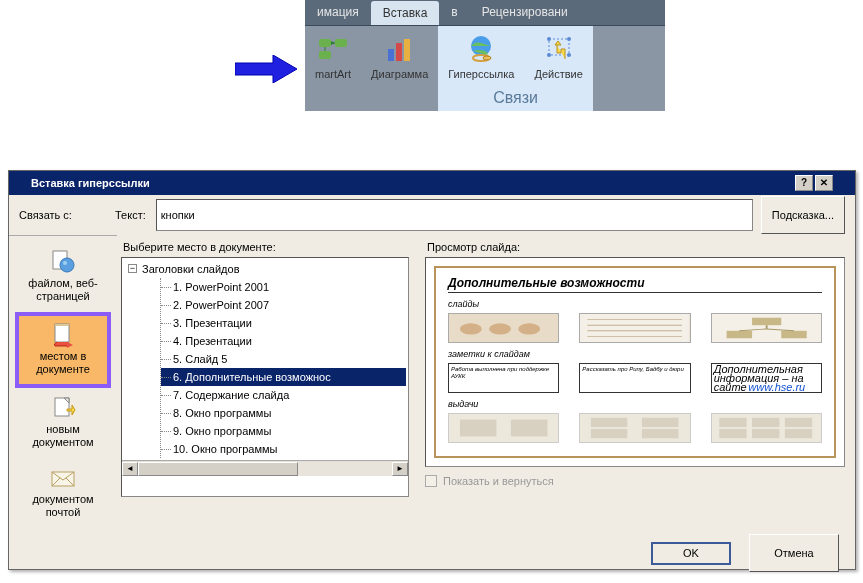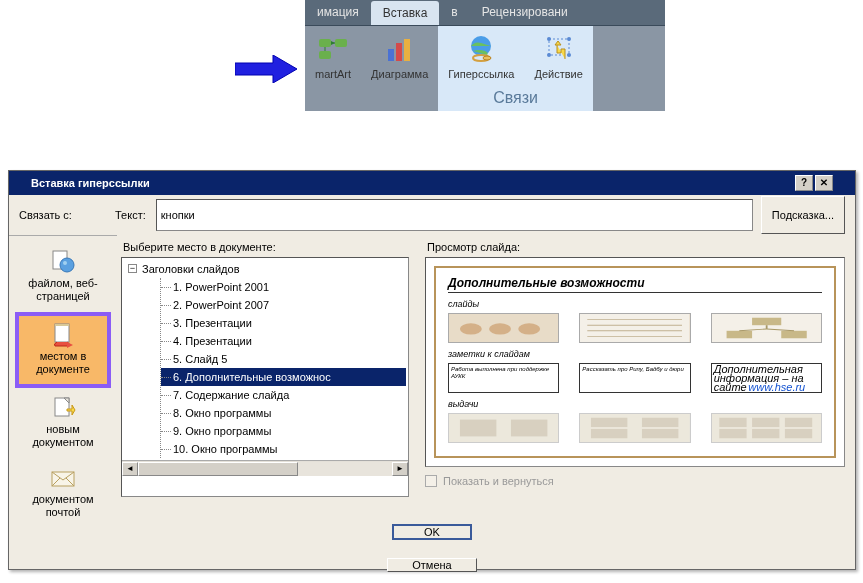--- a/index.html
+++ b/index.html
@@ -61,21 +61,21 @@
     .slide-title { font-size: 12px; font-weight: bold; border-bottom: 1px solid #333; padding-bottom: 2px; margin-bottom: 4px; font-style: italic; }
     .slide-sect { font-style: italic; font-size: 9px; margin: 2px 0; }
     .row3 { display: flex; gap: 20px; margin: 2px 0 4px 0; font-style: italic; }
     .thumb-img { border: 1px solid #aaa; background: #e8dcc8; height: 30px; flex: 1; position: relative; overflow: hidden; }
     .thumb-box { border: 1px solid #333; flex: 1; padding: 2px; font-size: 6px; line-height: 7px; height: 30px; overflow: hidden; }
     .thumb-pale { border: 1px solid #ccc; flex: 1; height: 30px; background: #e8e4dc; }
     .link-txt { color: #1050d0; text-decoration: underline; }
     .checkbox-row { display: flex; align-items: center; gap: 6px; margin-top: 8px; color: #999; }
     .cb { width: 12px; height: 12px; border: 1px solid #aaa; background: #f4f0e8; }
 
-    .bottom-row { grid-column: 1 / 3; display: flex; justify-content: flex-end; align-items: center; gap: 18px; padding: 0 16px; flex-direction: column; }
+    .bottom-row { grid-column: 1 / 3; display: flex; justify-content: flex-end; align-items: center; gap: 18px; padding: 0 16px; }
     .btn.default { border: 2px solid #3a5a9a; padding: 0 28px; height: 23px; }
 
     
     svg { display: block; }
 
   </style>
 </head>
 <body>
 
 <div class="arrow-decor">

